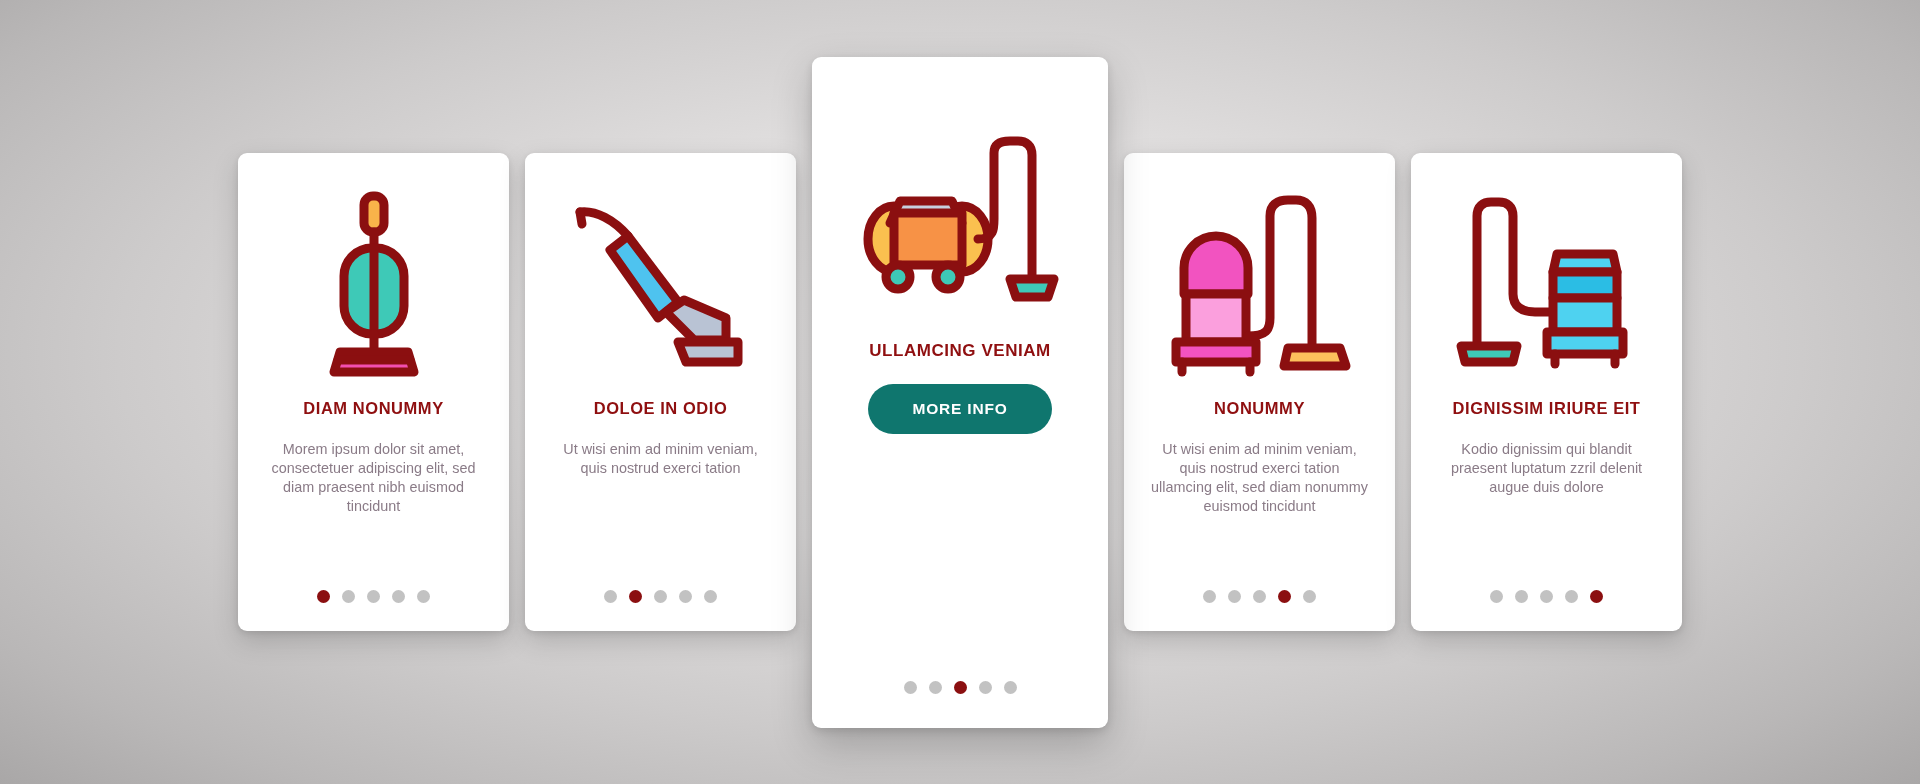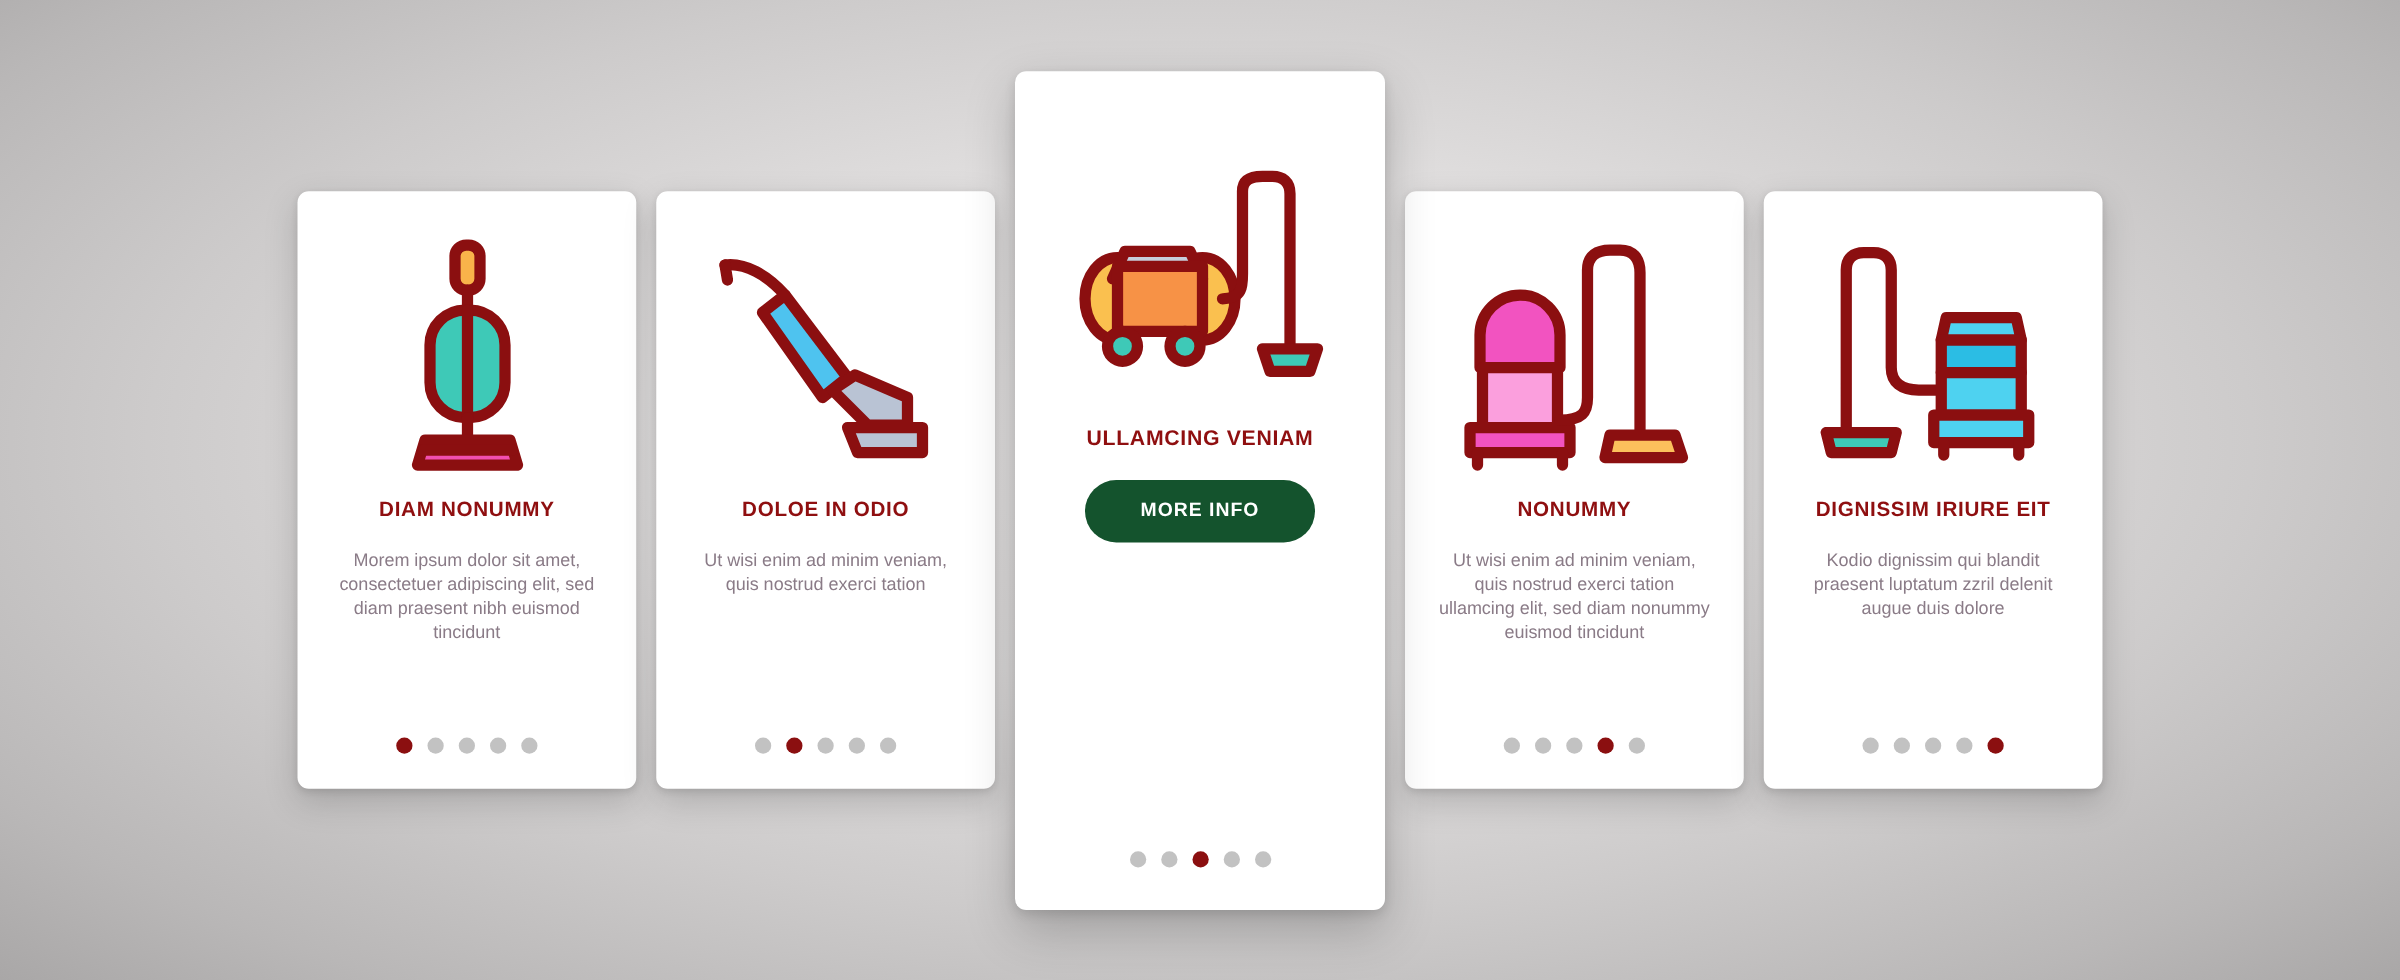--- a/index.html
+++ b/index.html
@@ -81,21 +81,21 @@
     line-height: 1.33;
     text-align: center;
     padding: 0 24px;
     margin-top: 22px;
   }
 
   .card.featured .card-desc { margin-top: 20px; padding: 0 30px; }
 
   .cta {
     margin-top: 24px;
-    background: #14532d;
+    background: #0f766e;
     color: #ffffff;
     border: none;
     border-radius: 28px;
     font-family: "Liberation Sans", sans-serif;
     font-weight: bold;
     font-size: 15.5px;
     letter-spacing: 0.8px;
     padding: 16px 44px;
     cursor: pointer;
   }

